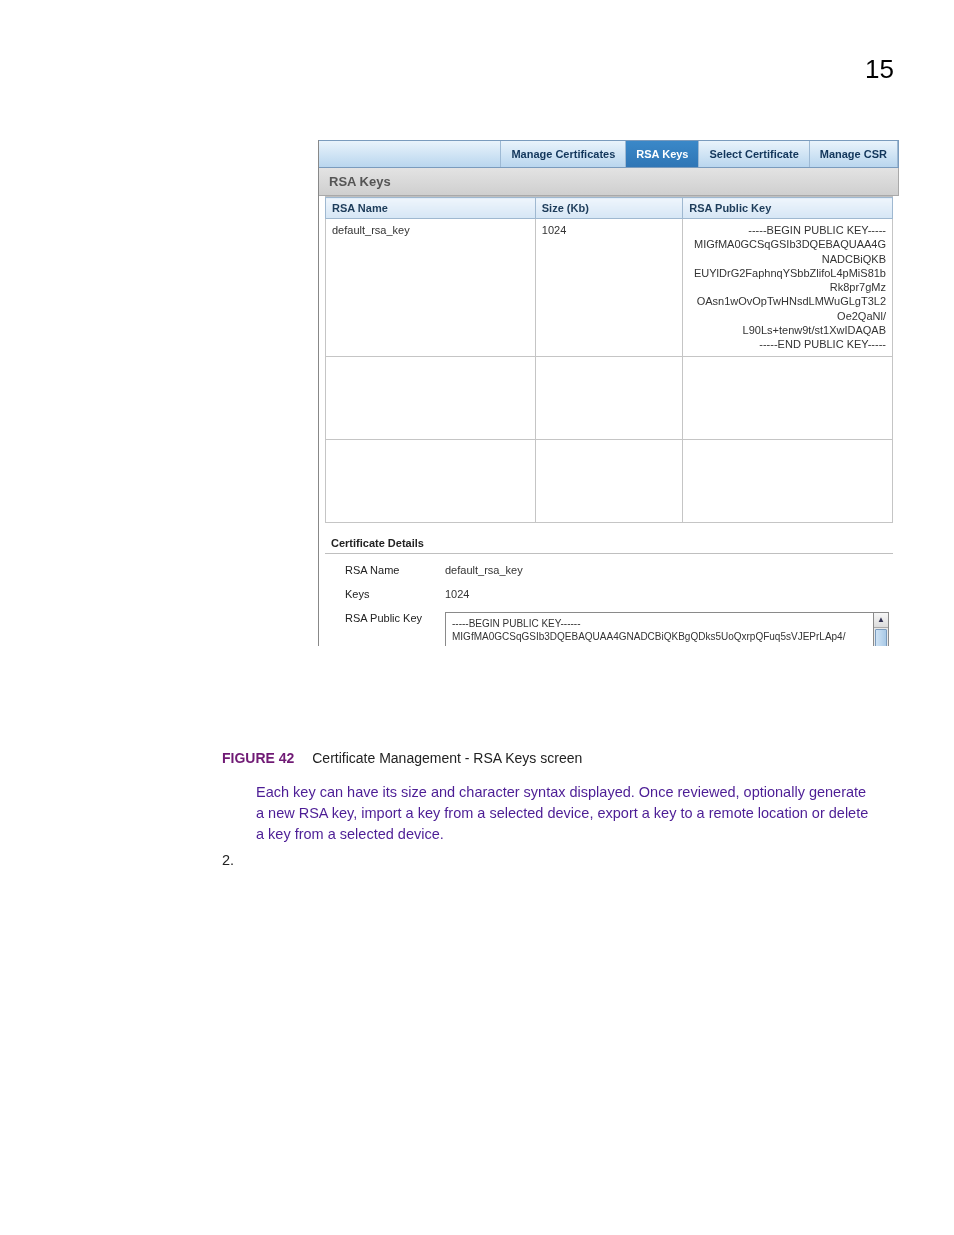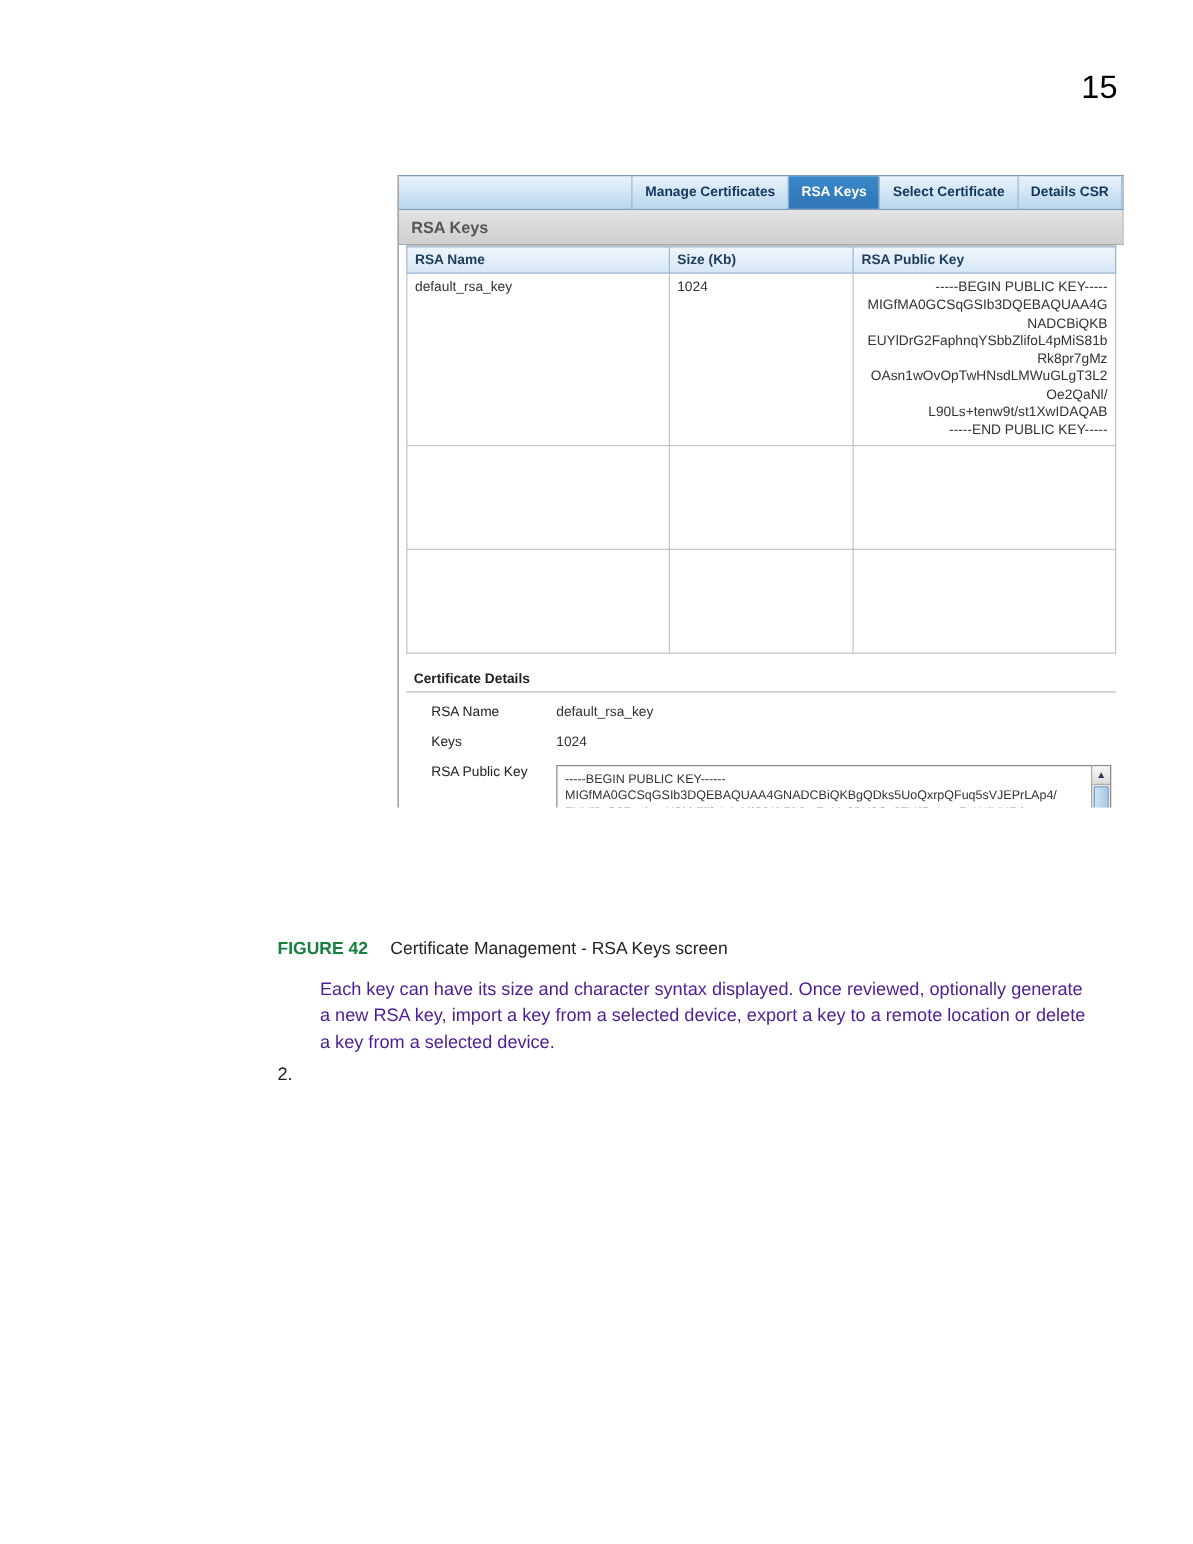--- a/index.html
+++ b/index.html
@@ -201,21 +201,21 @@
   
   .caption {
     position: absolute;
     left: 222px;
     top: 750px;
     font-size: 14px;
   }
   .caption .fig {
     font-weight: bold;
     font-family: Arial, sans-serif;
-    color: #15803d;
+    color: #701a75;
     margin-right: 14px;
     margin-top: 18px;
   }
   .body-para {
     position: absolute;
     left: 256px;
     top: 782px;
     right: 78px;
     font-size: 14.5px;
     line-height: 1.45;
@@ -241,21 +241,21 @@
 
 <div class="page">
   <div class="page-number">15</div>
 
   <div class="screenshot-wrap">
     <div class="tab-bar">
       <div class="tab-spacer"></div>
       <div class="tab">Manage Certificates</div>
       <div class="tab active">RSA Keys</div>
       <div class="tab">Select Certificate</div>
-      <div class="tab">Details CSR</div>
+      <div class="tab">Manage CSR</div>
     </div>
 
     <div class="panel-title-bar">RSA Keys</div>
 
     <div style="padding:0 6px 0 6px;">
       <hr class="field-rule">
       <table class="cert-table">
         <colgroup>
             <col style="width:37%">
             <col style="width:26%">

